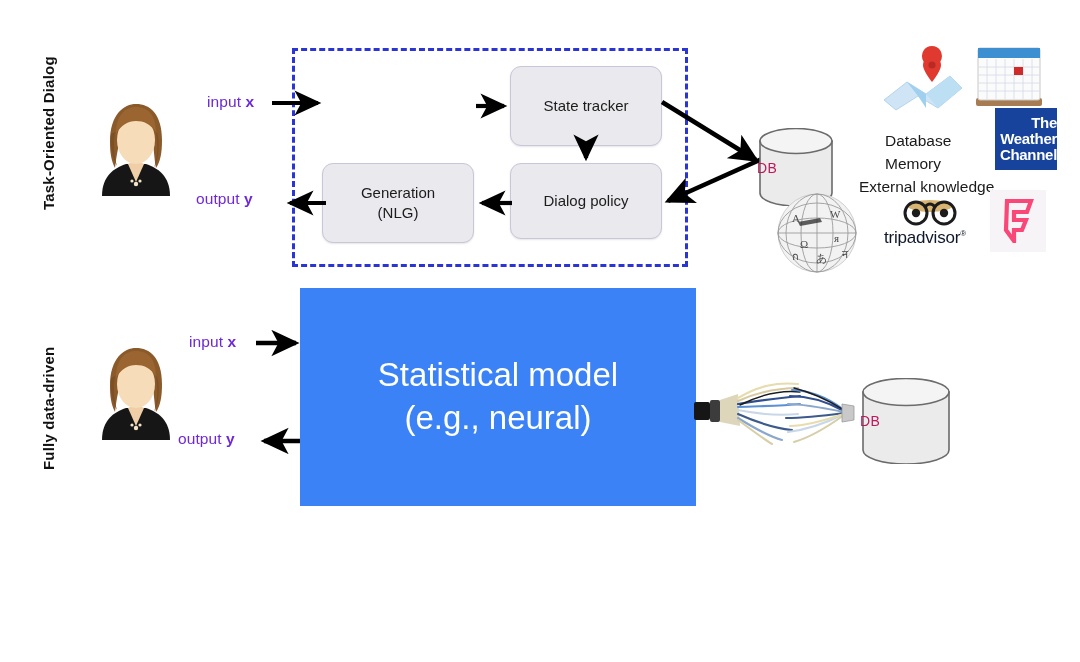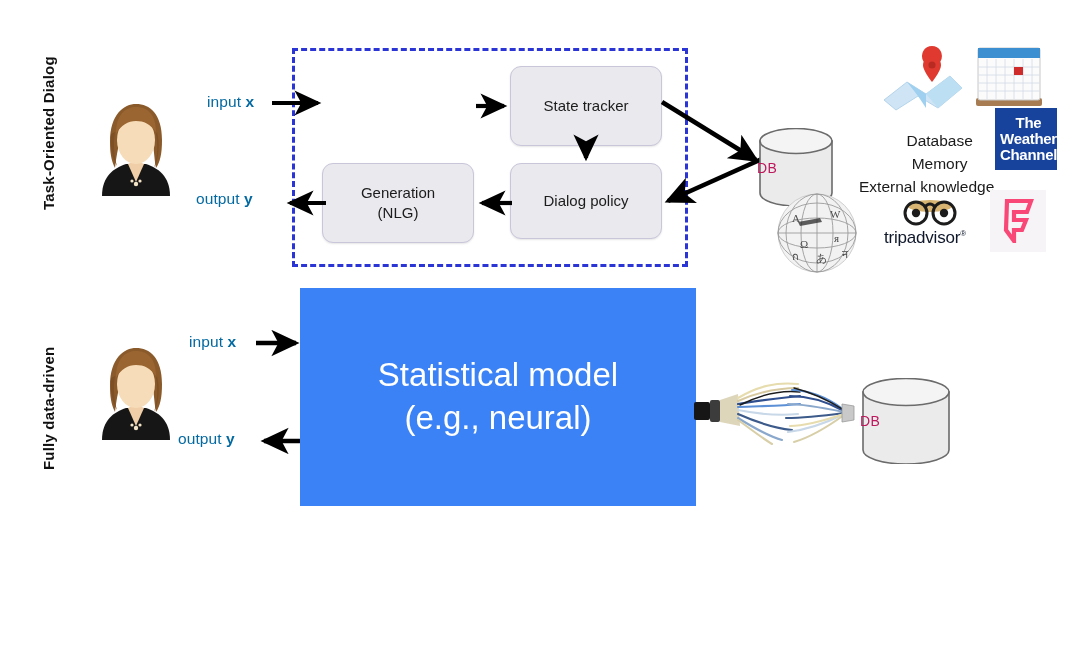--- a/index.html
+++ b/index.html
@@ -30,21 +30,21 @@
     color: #111;
     white-space: nowrap;
     transform-origin: 0 0;
     transform: rotate(-90deg);
   }
 
   
   .iolabel {
     position: absolute;
     font-size: 15.5px;
-    color: #0369a1;
+    color: #6d28d9;
     white-space: nowrap;
     letter-spacing: 0.1px;
   }
   .iolabel b { font-weight: bold; }
 
   
   .pbox {
     position: absolute;
     background: #e9e9ee;
     border: 1px solid #c9c6da;
@@ -93,21 +93,20 @@
     width: 100%;
     text-align: left;
     font-size: 14px;
     color: #be185d;
     letter-spacing: 0.3px;
   }
 
   
   .ktext {
     position: absolute;
-    text-align: center;
     font-size: 15.5px;
     line-height: 1.47;
     color: #1a1a1a;
     white-space: nowrap;
   }
 
   
   .logo { position: absolute; }
 
   .yelp-logo {
@@ -123,21 +122,21 @@
     font-size: 25px;
     font-style: italic;
     letter-spacing: -1px;
     text-shadow: 0 0 2px rgba(255,255,255,0.9);
   }
 
   .twc-logo {
     background: #18439c;
     display: flex;
     flex-direction: column;
-    align-items: center;
+    align-items: flex-end;
     justify-content: center;
     padding-left: 5px;
     box-sizing: border-box;
   }
   .twc-line {
     color: #ffffff;
     font-weight: bold;
     font-size: 15px;
     line-height: 1.06;
     letter-spacing: -0.3px;

